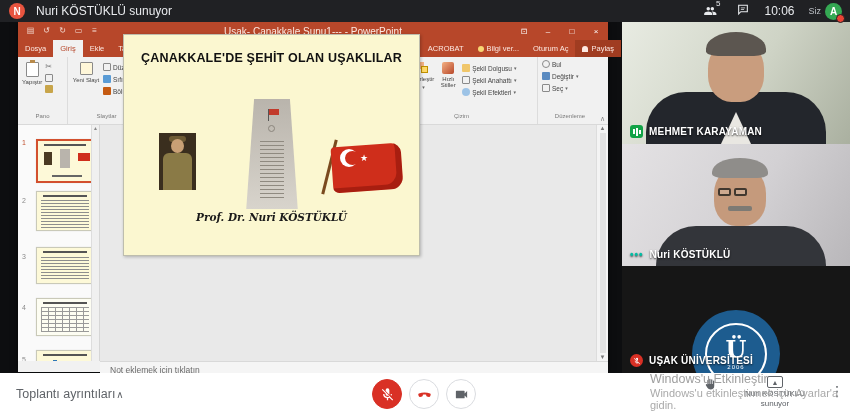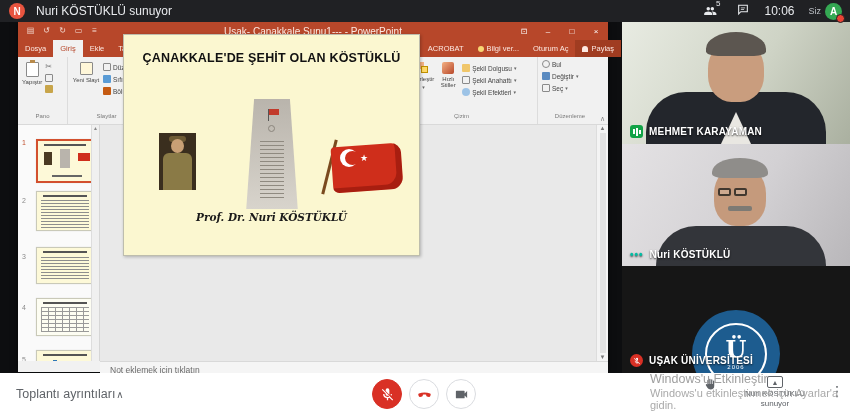--- a/index.html
+++ b/index.html
@@ -387,21 +387,21 @@
       <span class="t-title"></span>
 
       <span class="abs" style="left:16px;bottom:3px;width:4px;height:24px;background:#2e75b6"></span>
 
     </div>
     <div class="pscroll"><span>▲</span></div>
   </div>
 
   <div id="editarea" class="abs"></div>
   <div id="slide" class="abs">
-    <div id="slide-title" class="abs">ÇANAKKALE'DE ŞEHİT OLAN KÖSTÜKLÜ</div>
+    <div id="slide-title" class="abs">ÇANAKKALE'DE ŞEHİT OLAN UŞAKLILAR</div>
     <div id="img-soldier" class="abs">
       <span class="cap"></span>
       <span class="head"></span>
       <span class="torso"></span>
     </div>
     <div id="img-monument">
       <span class="pole"></span>
       <span class="flag"></span>
       <span class="crescent"></span>
       <span class="txt"></span>

